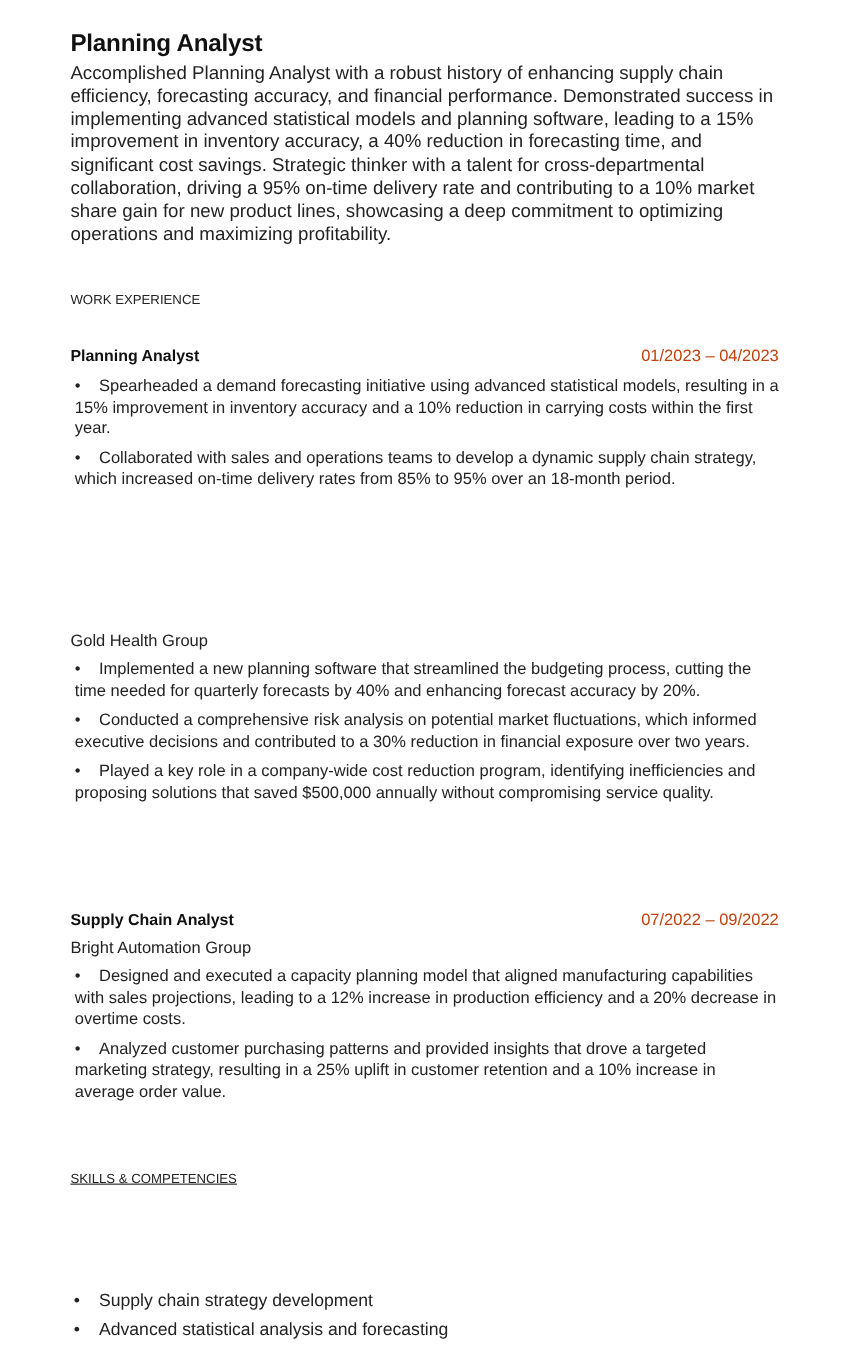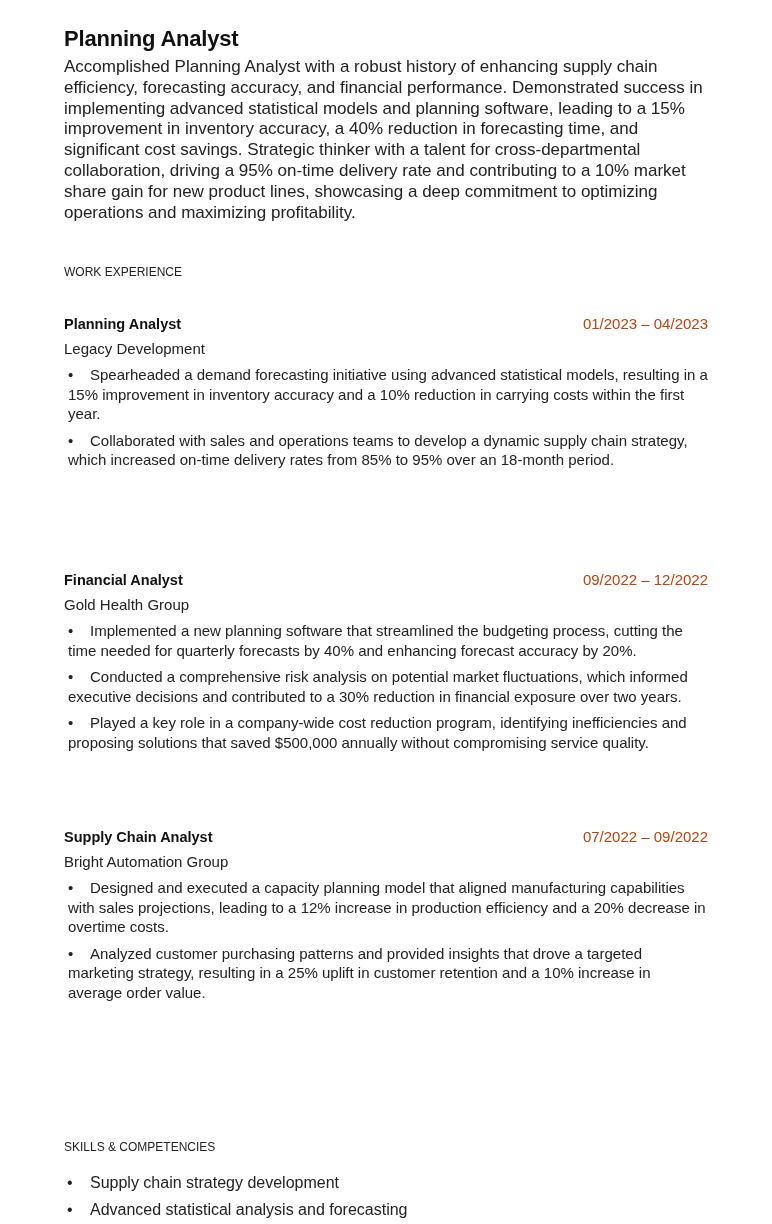--- a/index.html
+++ b/index.html
@@ -42,51 +42,46 @@
   <div class="name">Planning Analyst</div>
   <div class="summary">Accomplished Planning Analyst with a robust history of enhancing supply chain efficiency, forecasting accuracy, and financial performance. Demonstrated success in implementing advanced statistical models and planning software, leading to a 15% improvement in inventory accuracy, a 40% reduction in forecasting time, and significant cost savings. Strategic thinker with a talent for cross-departmental collaboration, driving a 95% on-time delivery rate and contributing to a 10% market share gain for new product lines, showcasing a deep commitment to optimizing operations and maximizing profitability.</div>
 
   <div class="section-title" style="top:265px;">WORK EXPERIENCE</div>
 
   <div class="job" style="top:315px;">
     <div class="job-head">
       <span class="job-title">Planning Analyst</span>
       <span class="job-dates">01/2023 – 04/2023</span>
     </div>
-    <div class="company">Legacy Development</div>
     <ul class="bullets">
       <li><span class="dot">•</span><span>Spearheaded a demand forecasting initiative using advanced statistical models, resulting in a 15% improvement in inventory accuracy and a 10% reduction in carrying costs within the first year.</span></li>
       <li><span class="dot">•</span><span>Collaborated with sales and operations teams to develop a dynamic supply chain strategy, which increased on-time delivery rates from 85% to 95% over an 18-month period.</span></li>
     </ul>
   </div>
 
   <div class="job" style="top:571px;">
-    <div class="job-head">
-      <span class="job-title">Financial Analyst</span>
-      <span class="job-dates">09/2022 – 12/2022</span>
-    </div>
     <div class="company">Gold Health Group</div>
     <ul class="bullets">
       <li><span class="dot">•</span><span>Implemented a new planning software that streamlined the budgeting process, cutting the time needed for quarterly forecasts by 40% and enhancing forecast accuracy by 20%.</span></li>
       <li><span class="dot">•</span><span>Conducted a comprehensive risk analysis on potential market fluctuations, which informed executive decisions and contributed to a 30% reduction in financial exposure over two years.</span></li>
       <li><span class="dot">•</span><span>Played a key role in a company-wide cost reduction program, identifying inefficiencies and proposing solutions that saved $500,000 annually without compromising service quality.</span></li>
     </ul>
   </div>
 
   <div class="job" style="top:828px;">
     <div class="job-head">
       <span class="job-title">Supply Chain Analyst</span>
       <span class="job-dates">07/2022 – 09/2022</span>
     </div>
     <div class="company">Bright Automation Group</div>
     <ul class="bullets">
       <li><span class="dot">•</span><span>Designed and executed a capacity planning model that aligned manufacturing capabilities with sales projections, leading to a 12% increase in production efficiency and a 20% decrease in overtime costs.</span></li>
       <li><span class="dot">•</span><span>Analyzed customer purchasing patterns and provided insights that drove a targeted marketing strategy, resulting in a 25% uplift in customer retention and a 10% increase in average order value.</span></li>
     </ul>
   </div>
 
-  <div class="section-title" style="top:1140px;">SKILLS &amp; COMPETENCIES</div>
+  <div class="section-title" style="top:1064px;text-decoration:underline;">SKILLS &amp; COMPETENCIES</div>
 
   <ul class="skills">
     <li><span class="dot">•</span><span>Supply chain strategy development</span></li>
     <li><span class="dot">•</span><span>Advanced statistical analysis and forecasting</span></li>
   </ul>
 </div>
 
 </body></html>

